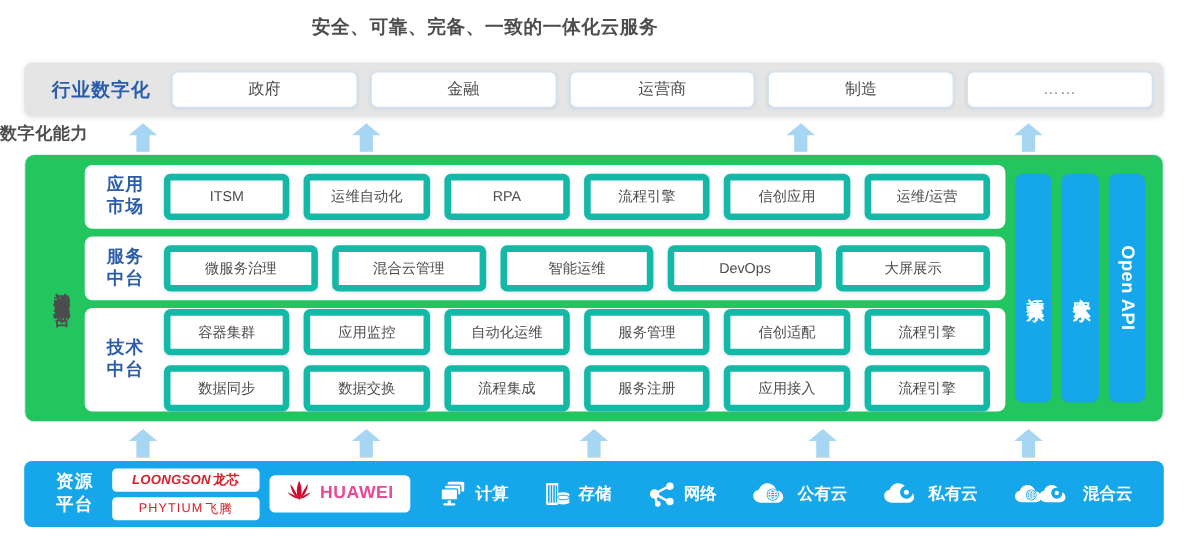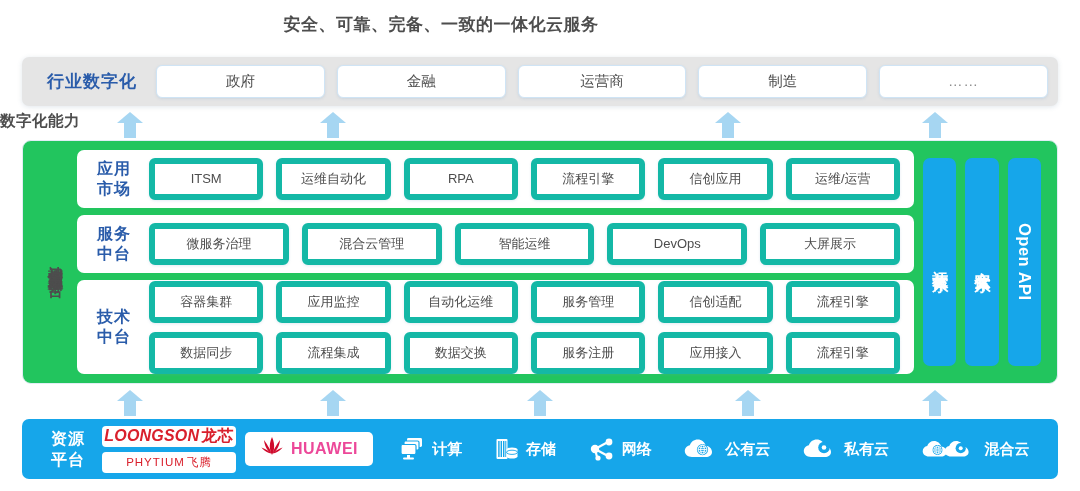--- a/index.html
+++ b/index.html
@@ -267,21 +267,21 @@
     flex-direction: column;
     gap: 5px;
   }
   .logo-pill {
     height: 21px;
     background: #ffffff;
     border-radius: 4px;
     display: flex;
     align-items: center;
     justify-content: center;
-    font-size: 16px;
+    font-size: 12px;
     font-weight: bold;
     color: #d9202c;
     white-space: nowrap;
   }
   .logo-pill.loongson { font-style: italic; letter-spacing: 0.2px; }
   .logo-pill.phytium { font-weight: normal; letter-spacing: 1px; font-size: 11.5px; }
   .logo-pill .cn { font-style: normal; margin-left: 2px; }
   .huawei-pill {
     flex: 0 0 128px;
     height: 34px;
@@ -410,22 +410,22 @@
             <div class="chip-line">
               <div class="chip">容器集群</div>
               <div class="chip">应用监控</div>
               <div class="chip">自动化运维</div>
               <div class="chip">服务管理</div>
               <div class="chip">信创适配</div>
               <div class="chip">流程引擎</div>
             </div>
             <div class="chip-line">
               <div class="chip">数据同步</div>
+              <div class="chip">数据交换</div>
               <div class="chip">流程集成</div>
-              <div class="chip">数据交换</div>
               <div class="chip">服务注册</div>
               <div class="chip">应用接入</div>
               <div class="chip">流程引擎</div>
             </div>
           </div>
         </div>
 
       </div>
 
       <div class="pillars">

